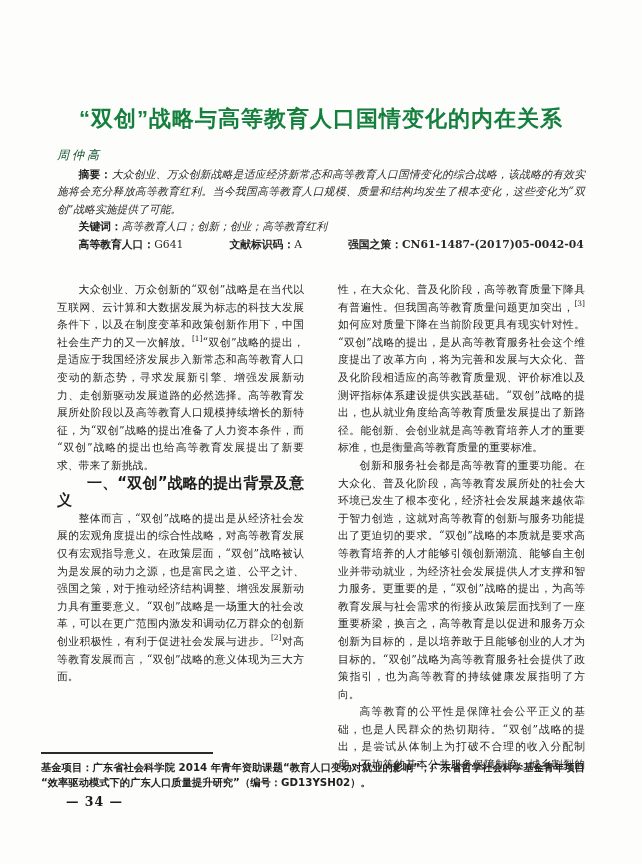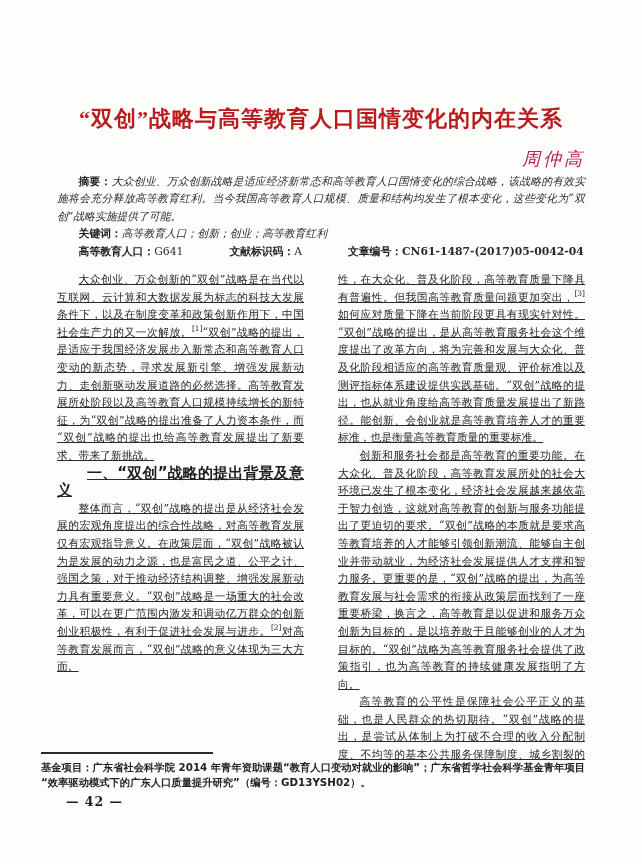--- a/index.html
+++ b/index.html
@@ -10,54 +10,53 @@
     color:#2a2a2a;
     font-family:"DejaVu Serif","Liberation Serif",serif;
     overflow:hidden;
     box-sizing:border-box;
   }
   .content{padding:104px 57px 0 57px;}
 
   .title{
     margin:0;
     text-align:center;
-    font-family:Liberation Serif, serif;
+    font-family:Liberation Sans, sans-serif;
     font-weight:700;
     font-size:22px;
     letter-spacing:1px;
-    color:#b91c1c;
+    color:#15803d;
   }
   .author{
     margin:13px 0 0 0;
-    text-align:right;
-    font-size:18px;
+    text-align:left;
+    font-size:12px;
     font-style:italic;
     letter-spacing:3px;
-    color:#be185d;
+    color:#14532d;
   }
 
   .meta{margin-top:2px;font-size:10.8px;line-height:17.4px;text-align:justify;}
   .meta p{margin:0;text-indent:2em;}
   .label{
     font-family:"DejaVu Sans","Liberation Sans",sans-serif;
     font-weight:700;
     font-style:normal;
     color:#1e1e1e;
   }
   .kai{font-style:italic;}
   .clc-row .val{margin-right:46px;font-style:normal;}
   .clc-row .val:last-child{margin-right:0;font-weight:bold;}
 
   .columns{
     display:flex;
     gap:34px;
-    margin-top:11px;
+    margin-top:28px;
     height:492px;
     overflow:hidden;
-    text-decoration:underline;
   }
   .col{
     width:255px;
     font-size:10.8px;
     line-height:17.6px;
     text-align:justify;
     color:#262626;
   }
   .col p{margin:0;text-indent:2em;}
   .col p.cont{text-indent:0;}
@@ -107,21 +106,21 @@
 
 <div class="page">
   <div class="content">
 
     <h1 class="title">“双创”战略与高等教育人口国情变化的内在关系</h1>
     <p class="author">周仲高</p>
 
     <div class="meta">
       <p><span class="label">摘要：</span><span class="kai">大众创业、万众创新战略是适应经济新常态和高等教育人口国情变化的综合战略，该战略的有效实施将会充分释放高等教育红利。当今我国高等教育人口规模、质量和结构均发生了根本变化，这些变化为“双创”战略实施提供了可能。</span></p>
       <p><span class="label">关键词：</span><span class="kai">高等教育人口；创新；创业；高等教育红利</span></p>
-      <p class="clc-row"><span class="label">高等教育人口：</span><span class="val">G641</span><span class="label">文献标识码：</span><span class="val">A</span><span class="label">文章编号：</span><span class="val">CN61-1487-(2017)05-0042-04</span></p>
+      <p class="clc-row"><span class="label">高等教育人口：</span><span class="val">G641</span><span class="label">文献标识码：</span><span class="val">A</span><span class="label">强国之策：</span><span class="val">CN61-1487-(2017)05-0042-04</span></p>
     </div>
 
     <div class="columns">
 
       <div class="col">
         <p><span>大众创业、万众创新的“双创”战略是在当代以互联网、云计算和大数据发展为标志的科技大发展条件下，以及在制度变革和政策创新作用下，中国社会生产力的又一次解放。</span><sup class="ref">[1]</sup><span>“双创”战略的提出，是适应于我国经济发展步入新常态和高等教育人口变动的新态势，寻求发展新引擎、增强发展新动力、走创新驱动发展道路的必然选择。高等教育发展所处阶段以及高等教育人口规模持续增长的新特征，为“双创”战略的提出准备了人力资本条件，而“双创”战略的提出也给高等教育发展提出了新要求、带来了新挑战。</span></p>
         <p class="sec-h">一、“双创”战略的提出背景及意义</p>
         <p><span>整体而言，“双创”战略的提出是从经济社会发展的宏观角度提出的综合性战略，对高等教育发展仅有宏观指导意义。在政策层面，“双创”战略被认为是发展的动力之源，也是富民之道、公平之计、强国之策，对于推动经济结构调整、增强发展新动力具有重要意义。“双创”战略是一场重大的社会改革，可以在更广范围内激发和调动亿万群众的创新创业积极性，有利于促进社会发展与进步。</span><sup class="ref">[2]</sup><span>对高等教育发展而言，“双创”战略的意义体现为三大方面。</span></p>
 
       </div>
@@ -133,14 +132,14 @@
       </div>
 
     </div>
   </div>
 
   <div class="footnote-area">
     <hr class="fn-divider">
     <p class="fn-text"><span>基金项目：</span><span>广东省社会科学院 2014 年青年资助课题“教育人口变动对就业的影响”；广东省哲学社会科学基金青年项目“效率驱动模式下的广东人口质量提升研究”（编号：GD13YSH02）。</span></p>
   </div>
 
-  <div class="pagenum">— 42 —</div>
+  <div class="pagenum">— 34 —</div>
 </div>
 
 </body></html>

